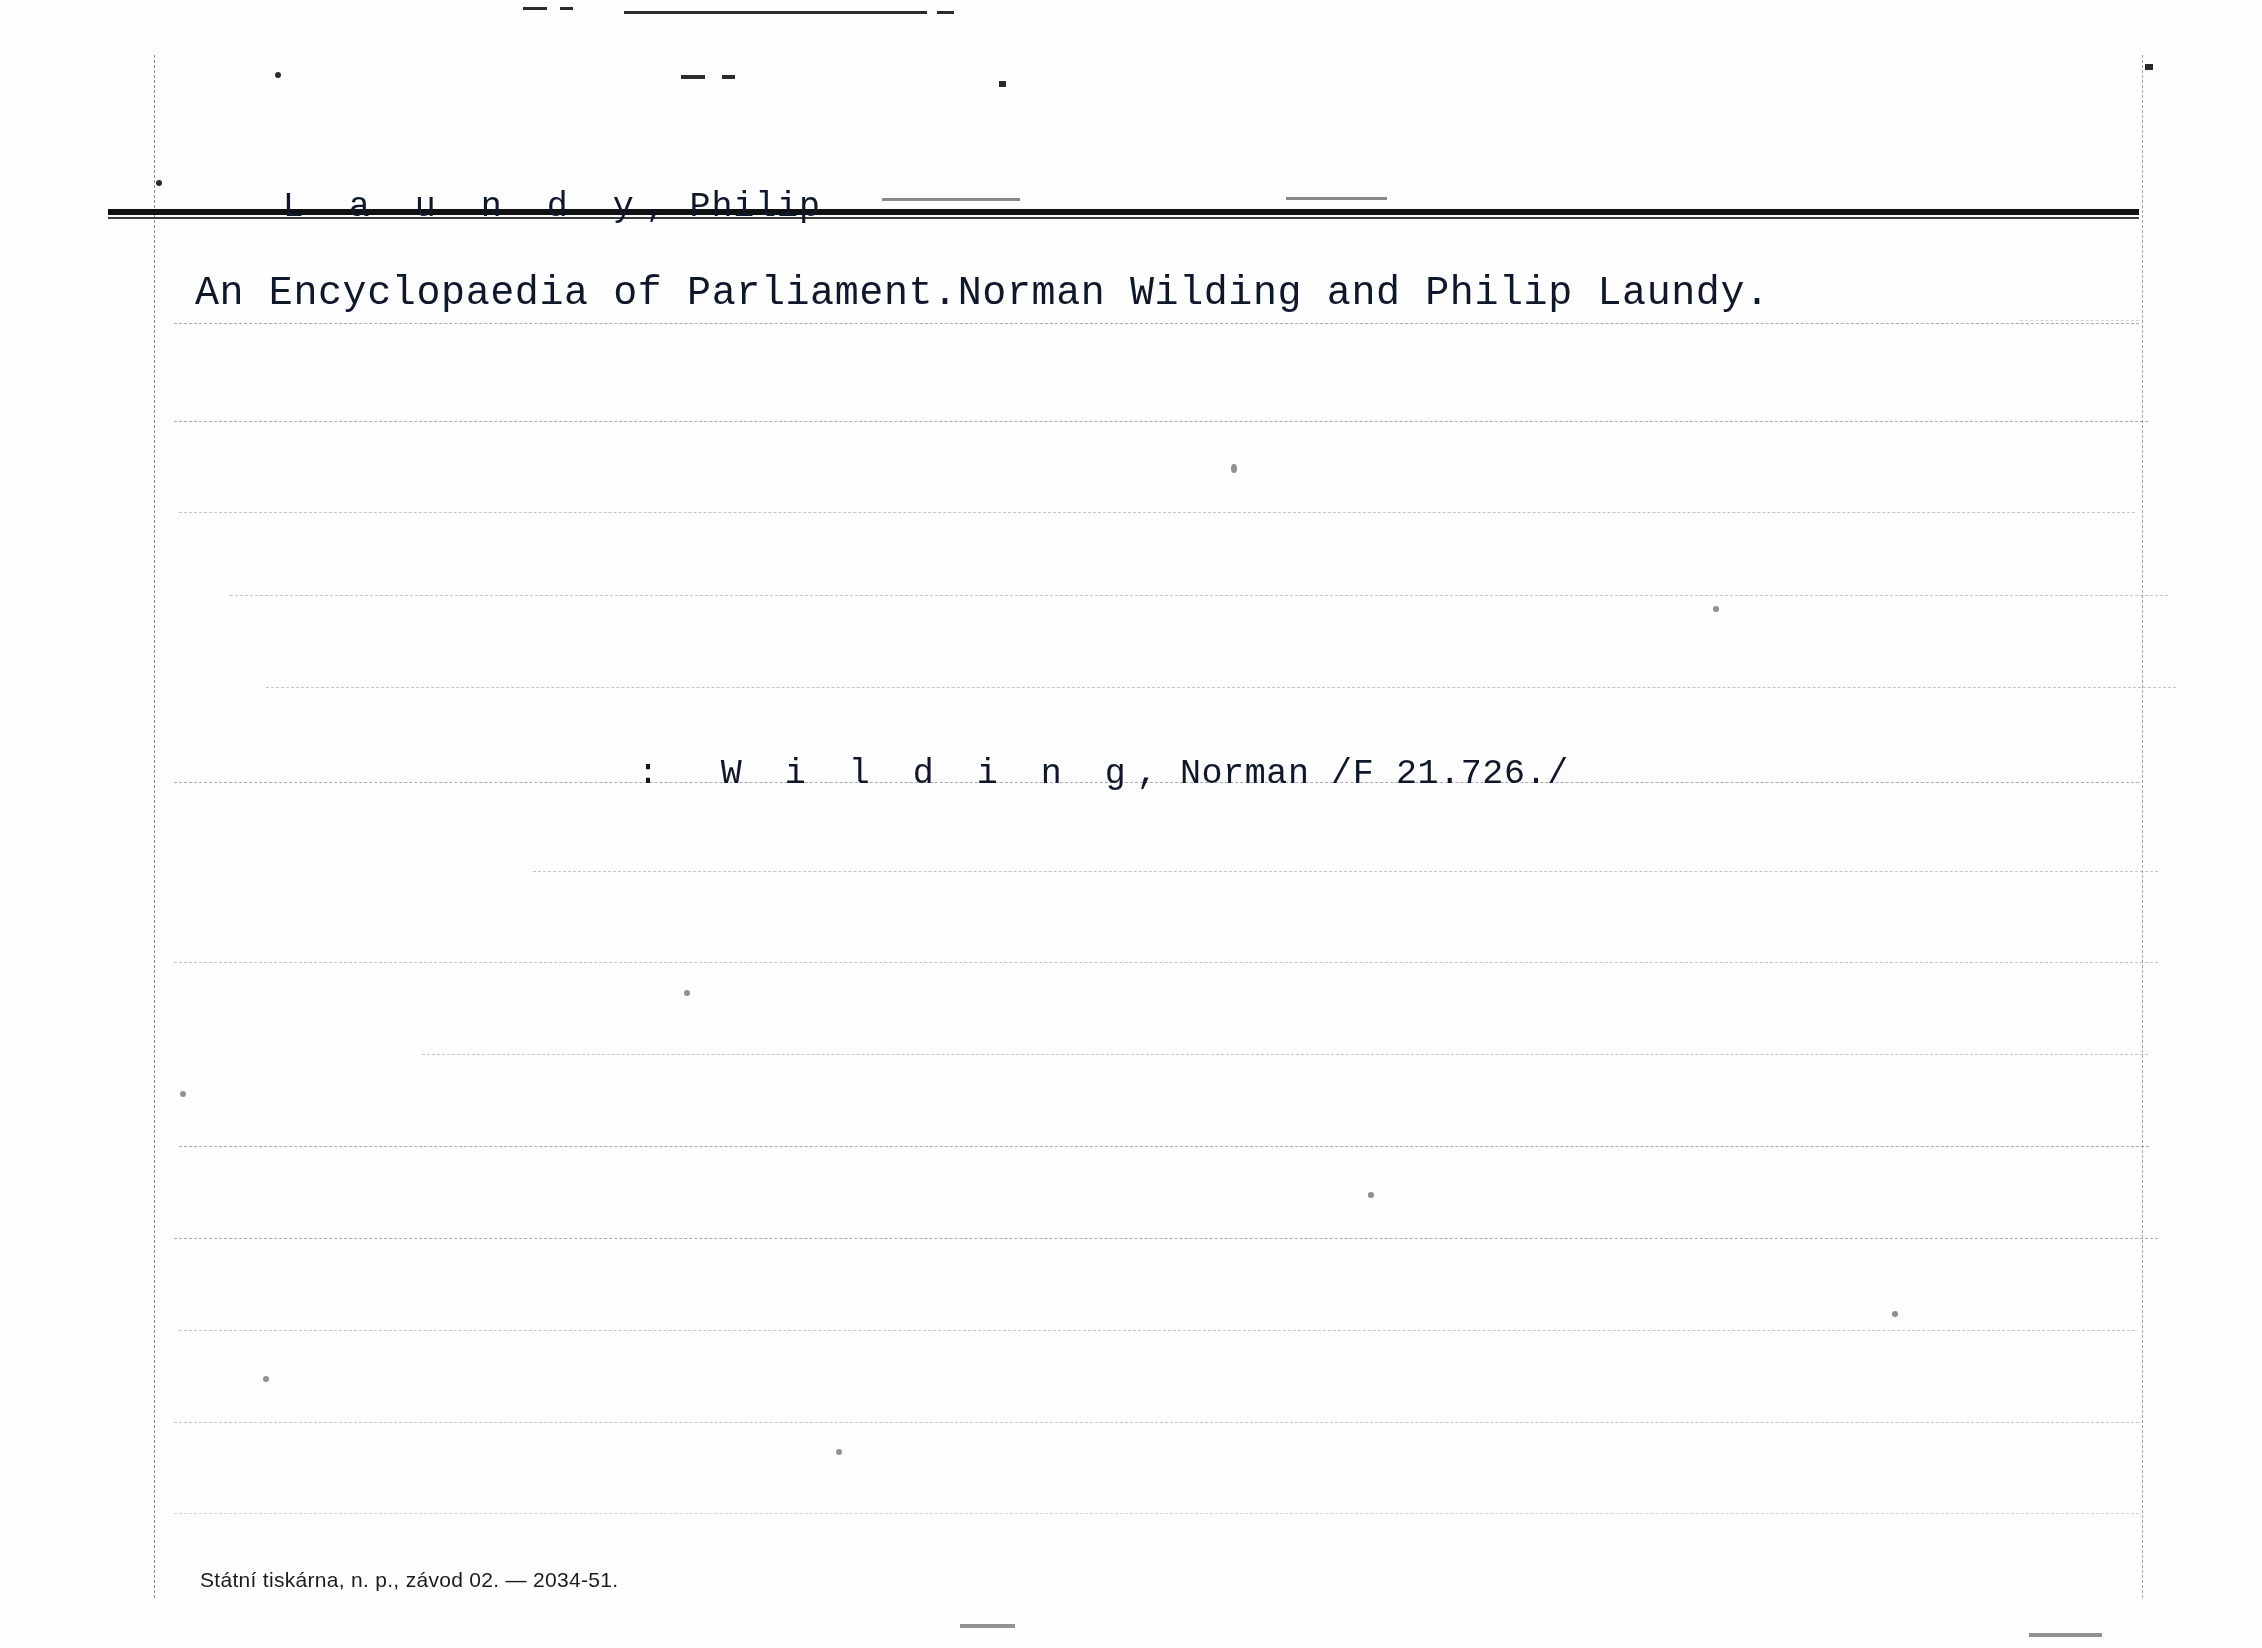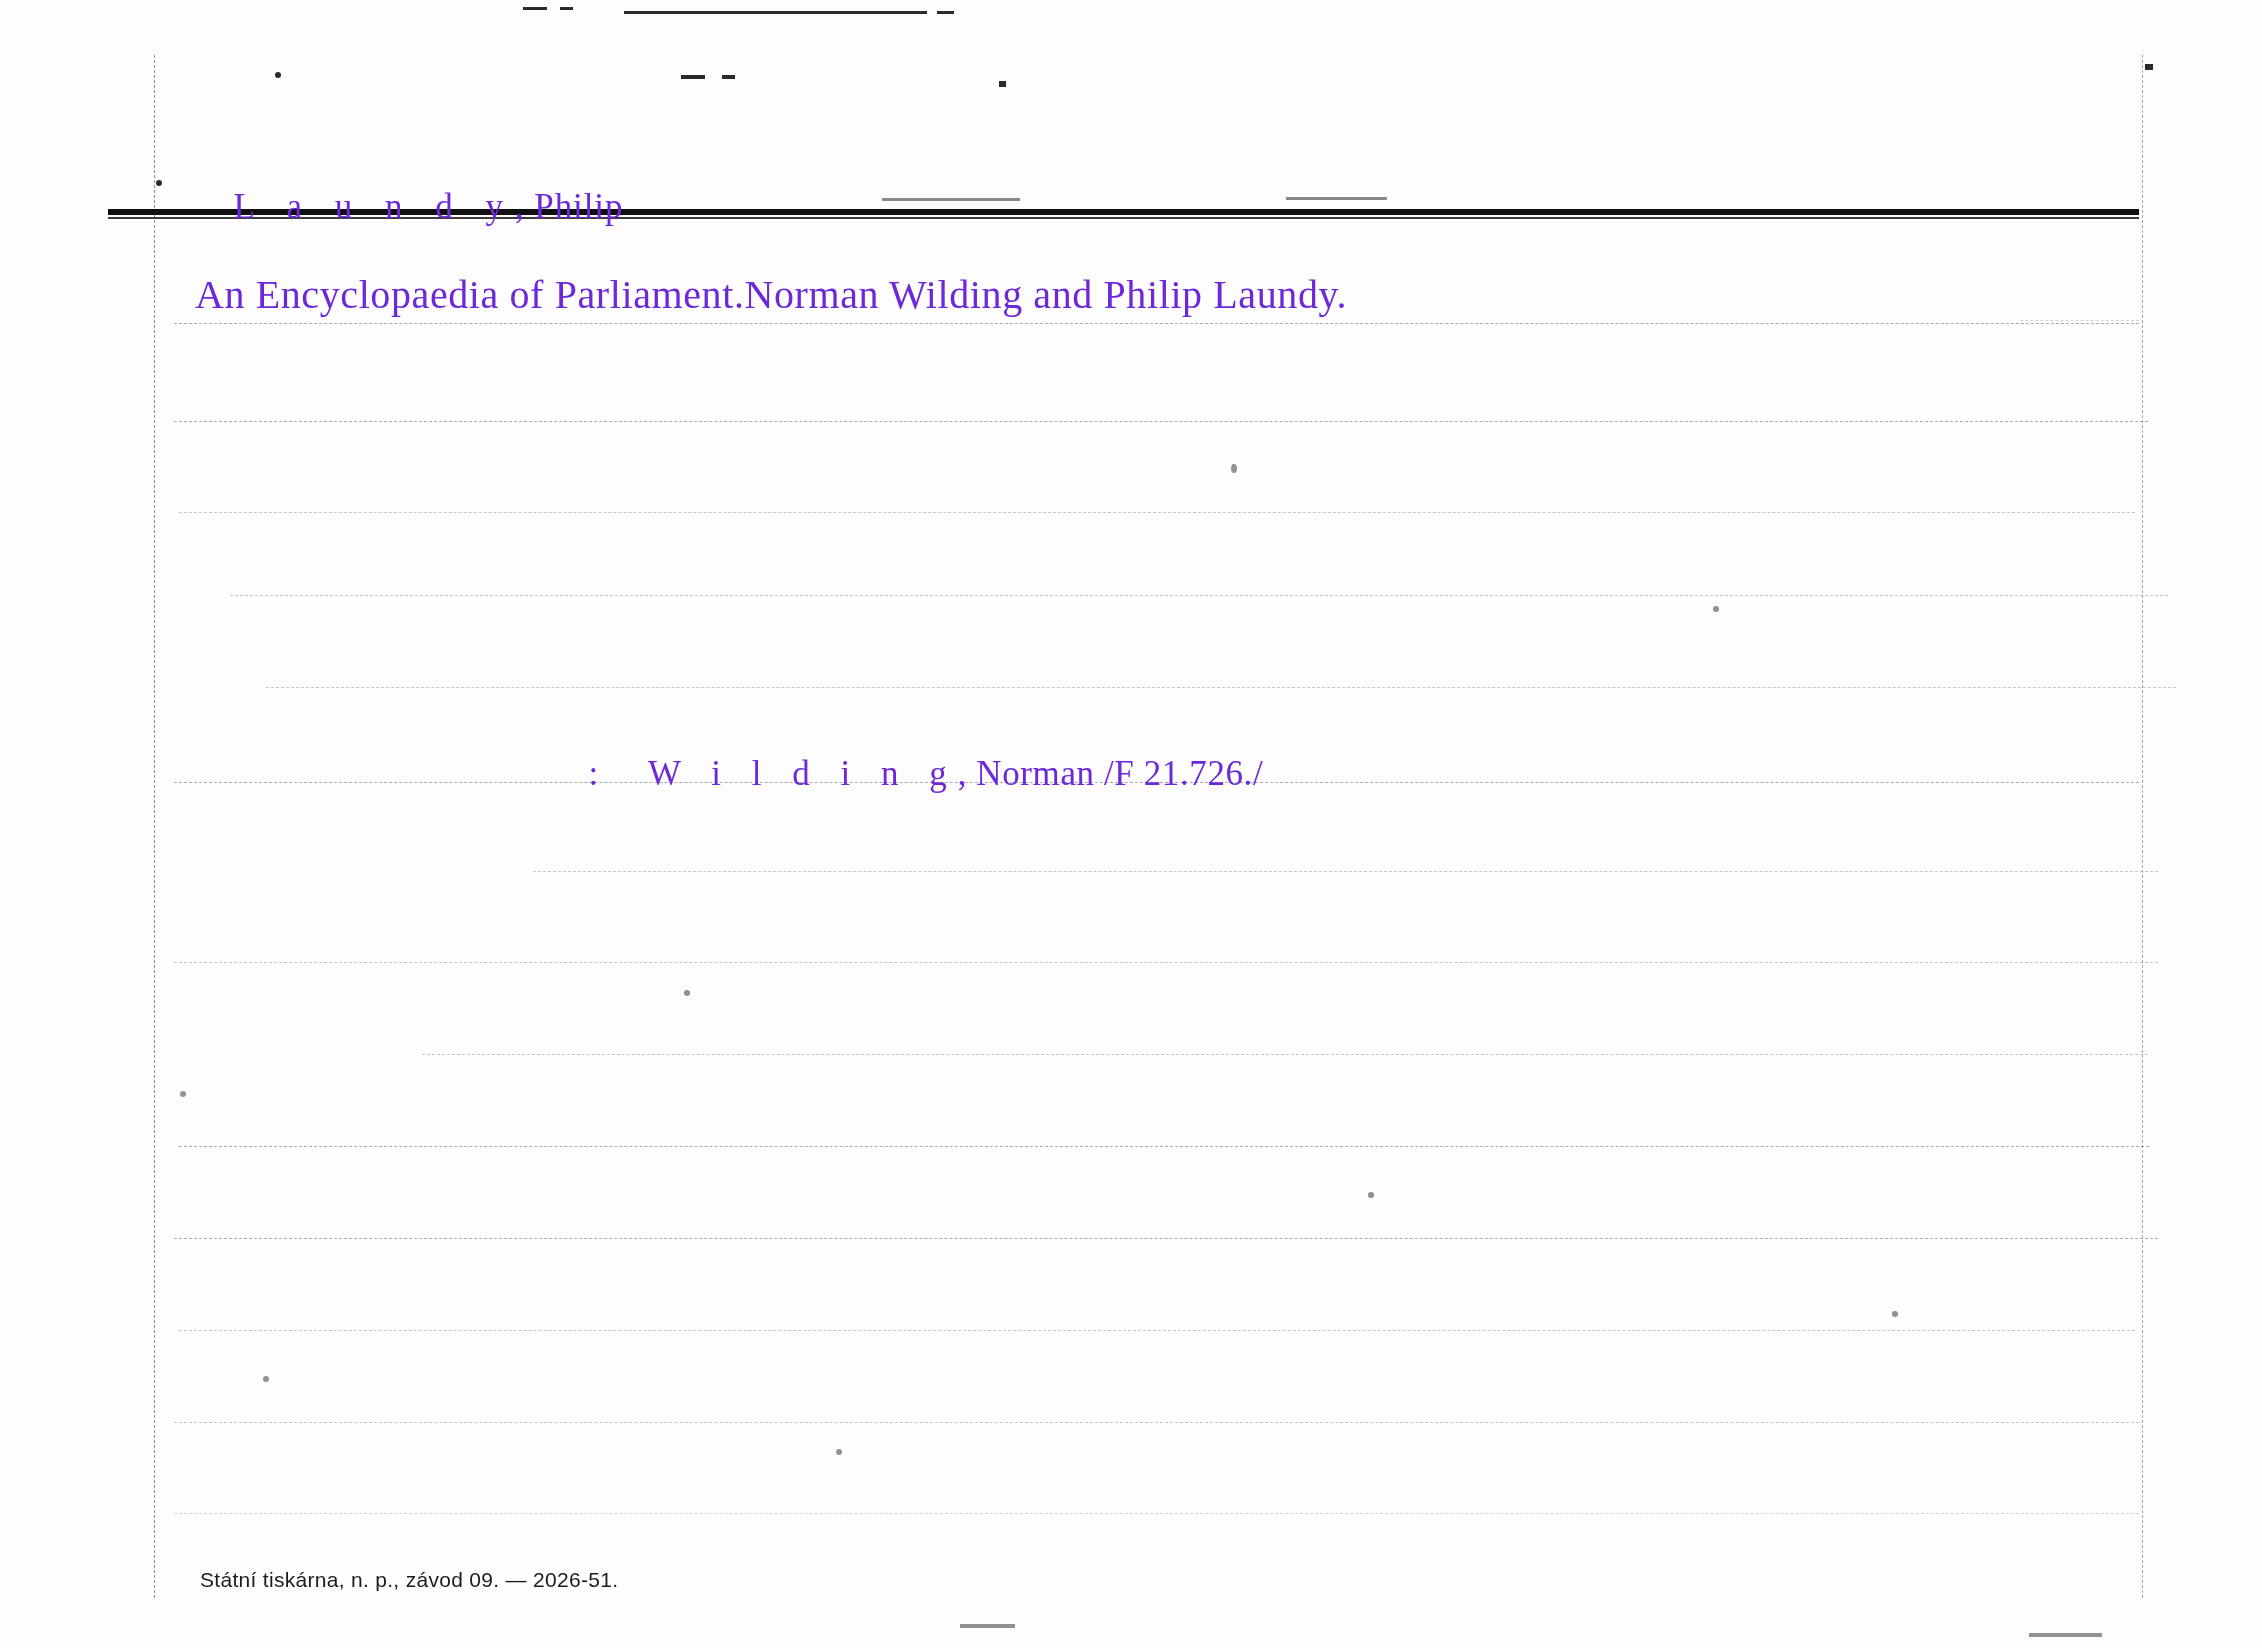--- a/index.html
+++ b/index.html
@@ -91,22 +91,22 @@
   
   .topmark {
     position: absolute;
     background: #2b2b2b;
   }
 
   
   .typed {
     position: absolute;
     white-space: pre;
-    color: #6d28d9;
-    font-family: Liberation Serif, serif;
+    color: #0f172a;
+    font-family: Liberation Mono, monospace;
   }
   .author {
     left: 195px;
     top: 147px;
     font-size: 35px;
     letter-spacing: 0.9px;
   }
   .author .spaced { letter-spacing: 12px; }
 
   .title-line {
@@ -188,21 +188,21 @@
     <span class="spaced">L a u n d y</span><span>, Philip</span>
   </div>
 
   <div class="typed title-line">An Encyclopaedia of Parliament.Norman Wilding and Philip Laundy.</div>
 
 
   <div class="typed added-entry">
     <span>: </span><span class="spaced">W i l d i n g</span><span>, Norman /F 21.726./</span>
   </div>
 
-  <div class="footer">Státní tiskárna, n. p., závod 09. — 2026-51.</div>
+  <div class="footer">Státní tiskárna, n. p., závod 02. — 2034-51.</div>
 
   <div class="noise">
     <div class="speck" style="left:1231px; top:464px; width:5.5px; height:9.2px;"></div>
     <div class="speck" style="left:1713px; top:606px; width:5.5px; height:5.5px;"></div>
     <div class="speck" style="left:180px;  top:1091px; width:6.4px; height:6.4px;"></div>
     <div class="speck" style="left:263px;  top:1376px; width:6.4px; height:6.4px;"></div>
     <div class="speck" style="left:836px;  top:1449px; width:6.4px; height:6.4px;"></div>
     <div class="speck" style="left:1368px; top:1192px; width:5.5px; height:5.5px;"></div>
     <div class="speck" style="left:684px;  top:990px; width:5.5px; height:5.5px;"></div>
     <div class="speck" style="left:1892px; top:1311px; width:5.5px; height:5.5px;"></div>

